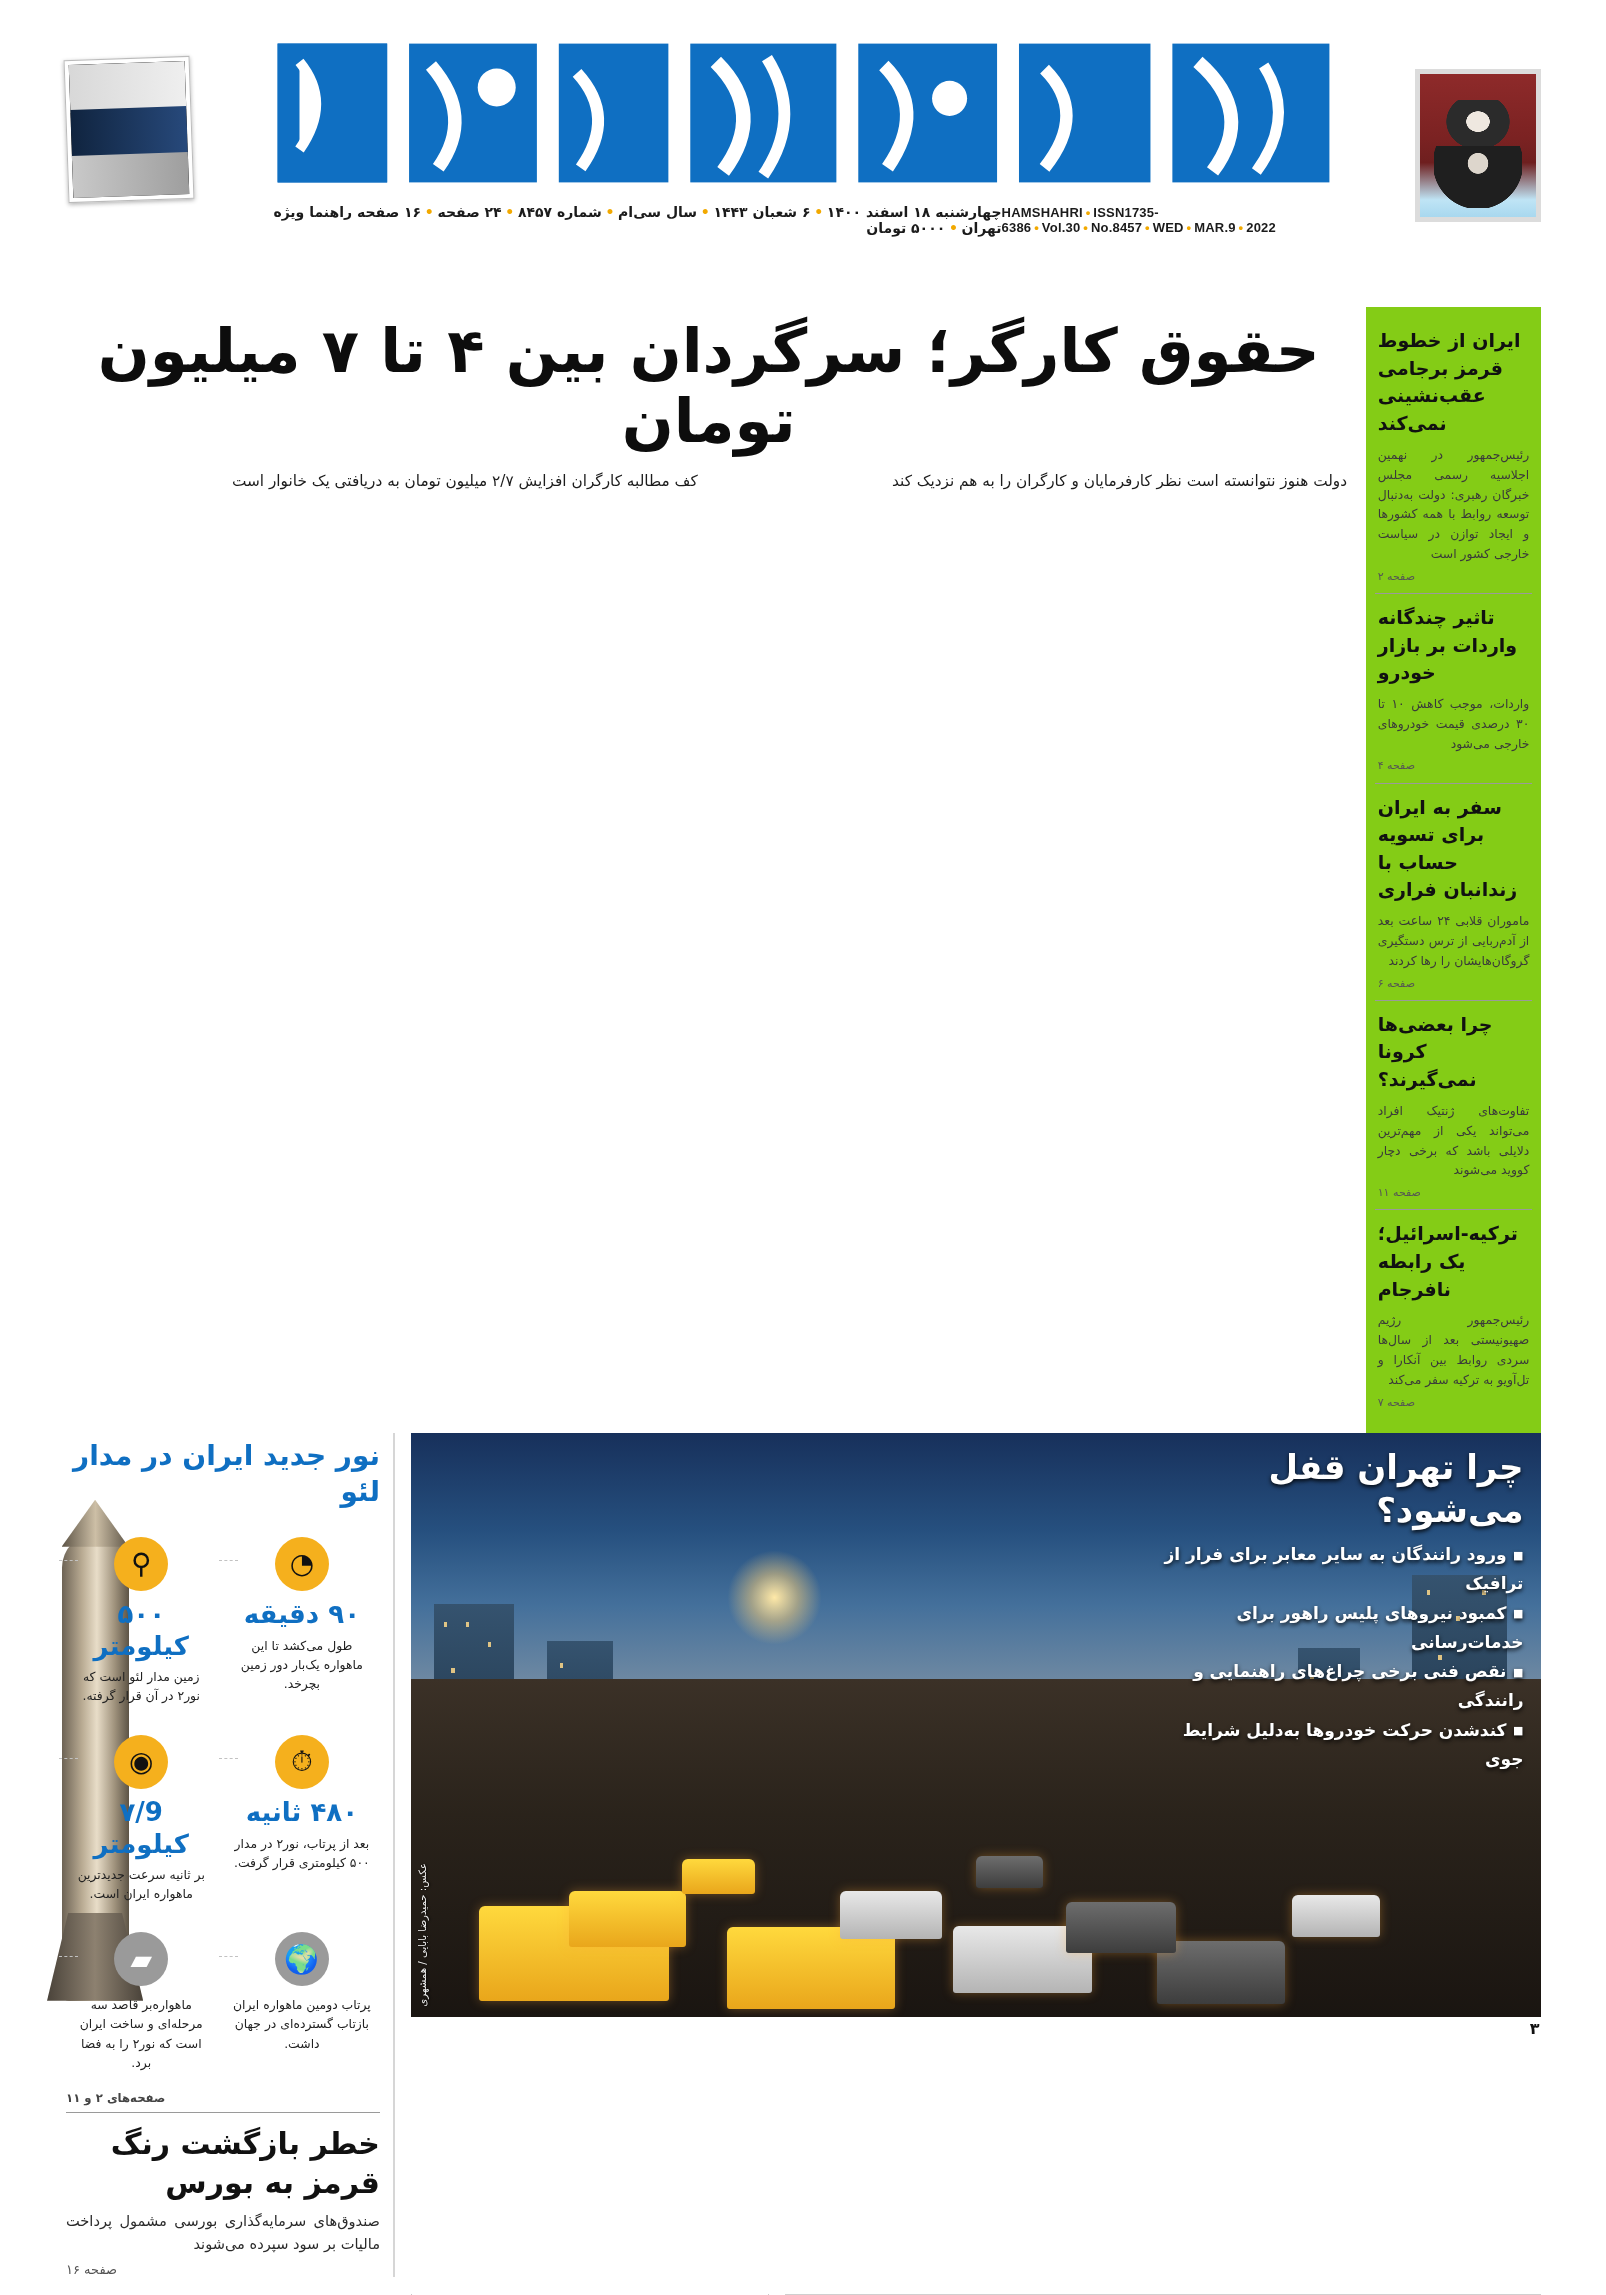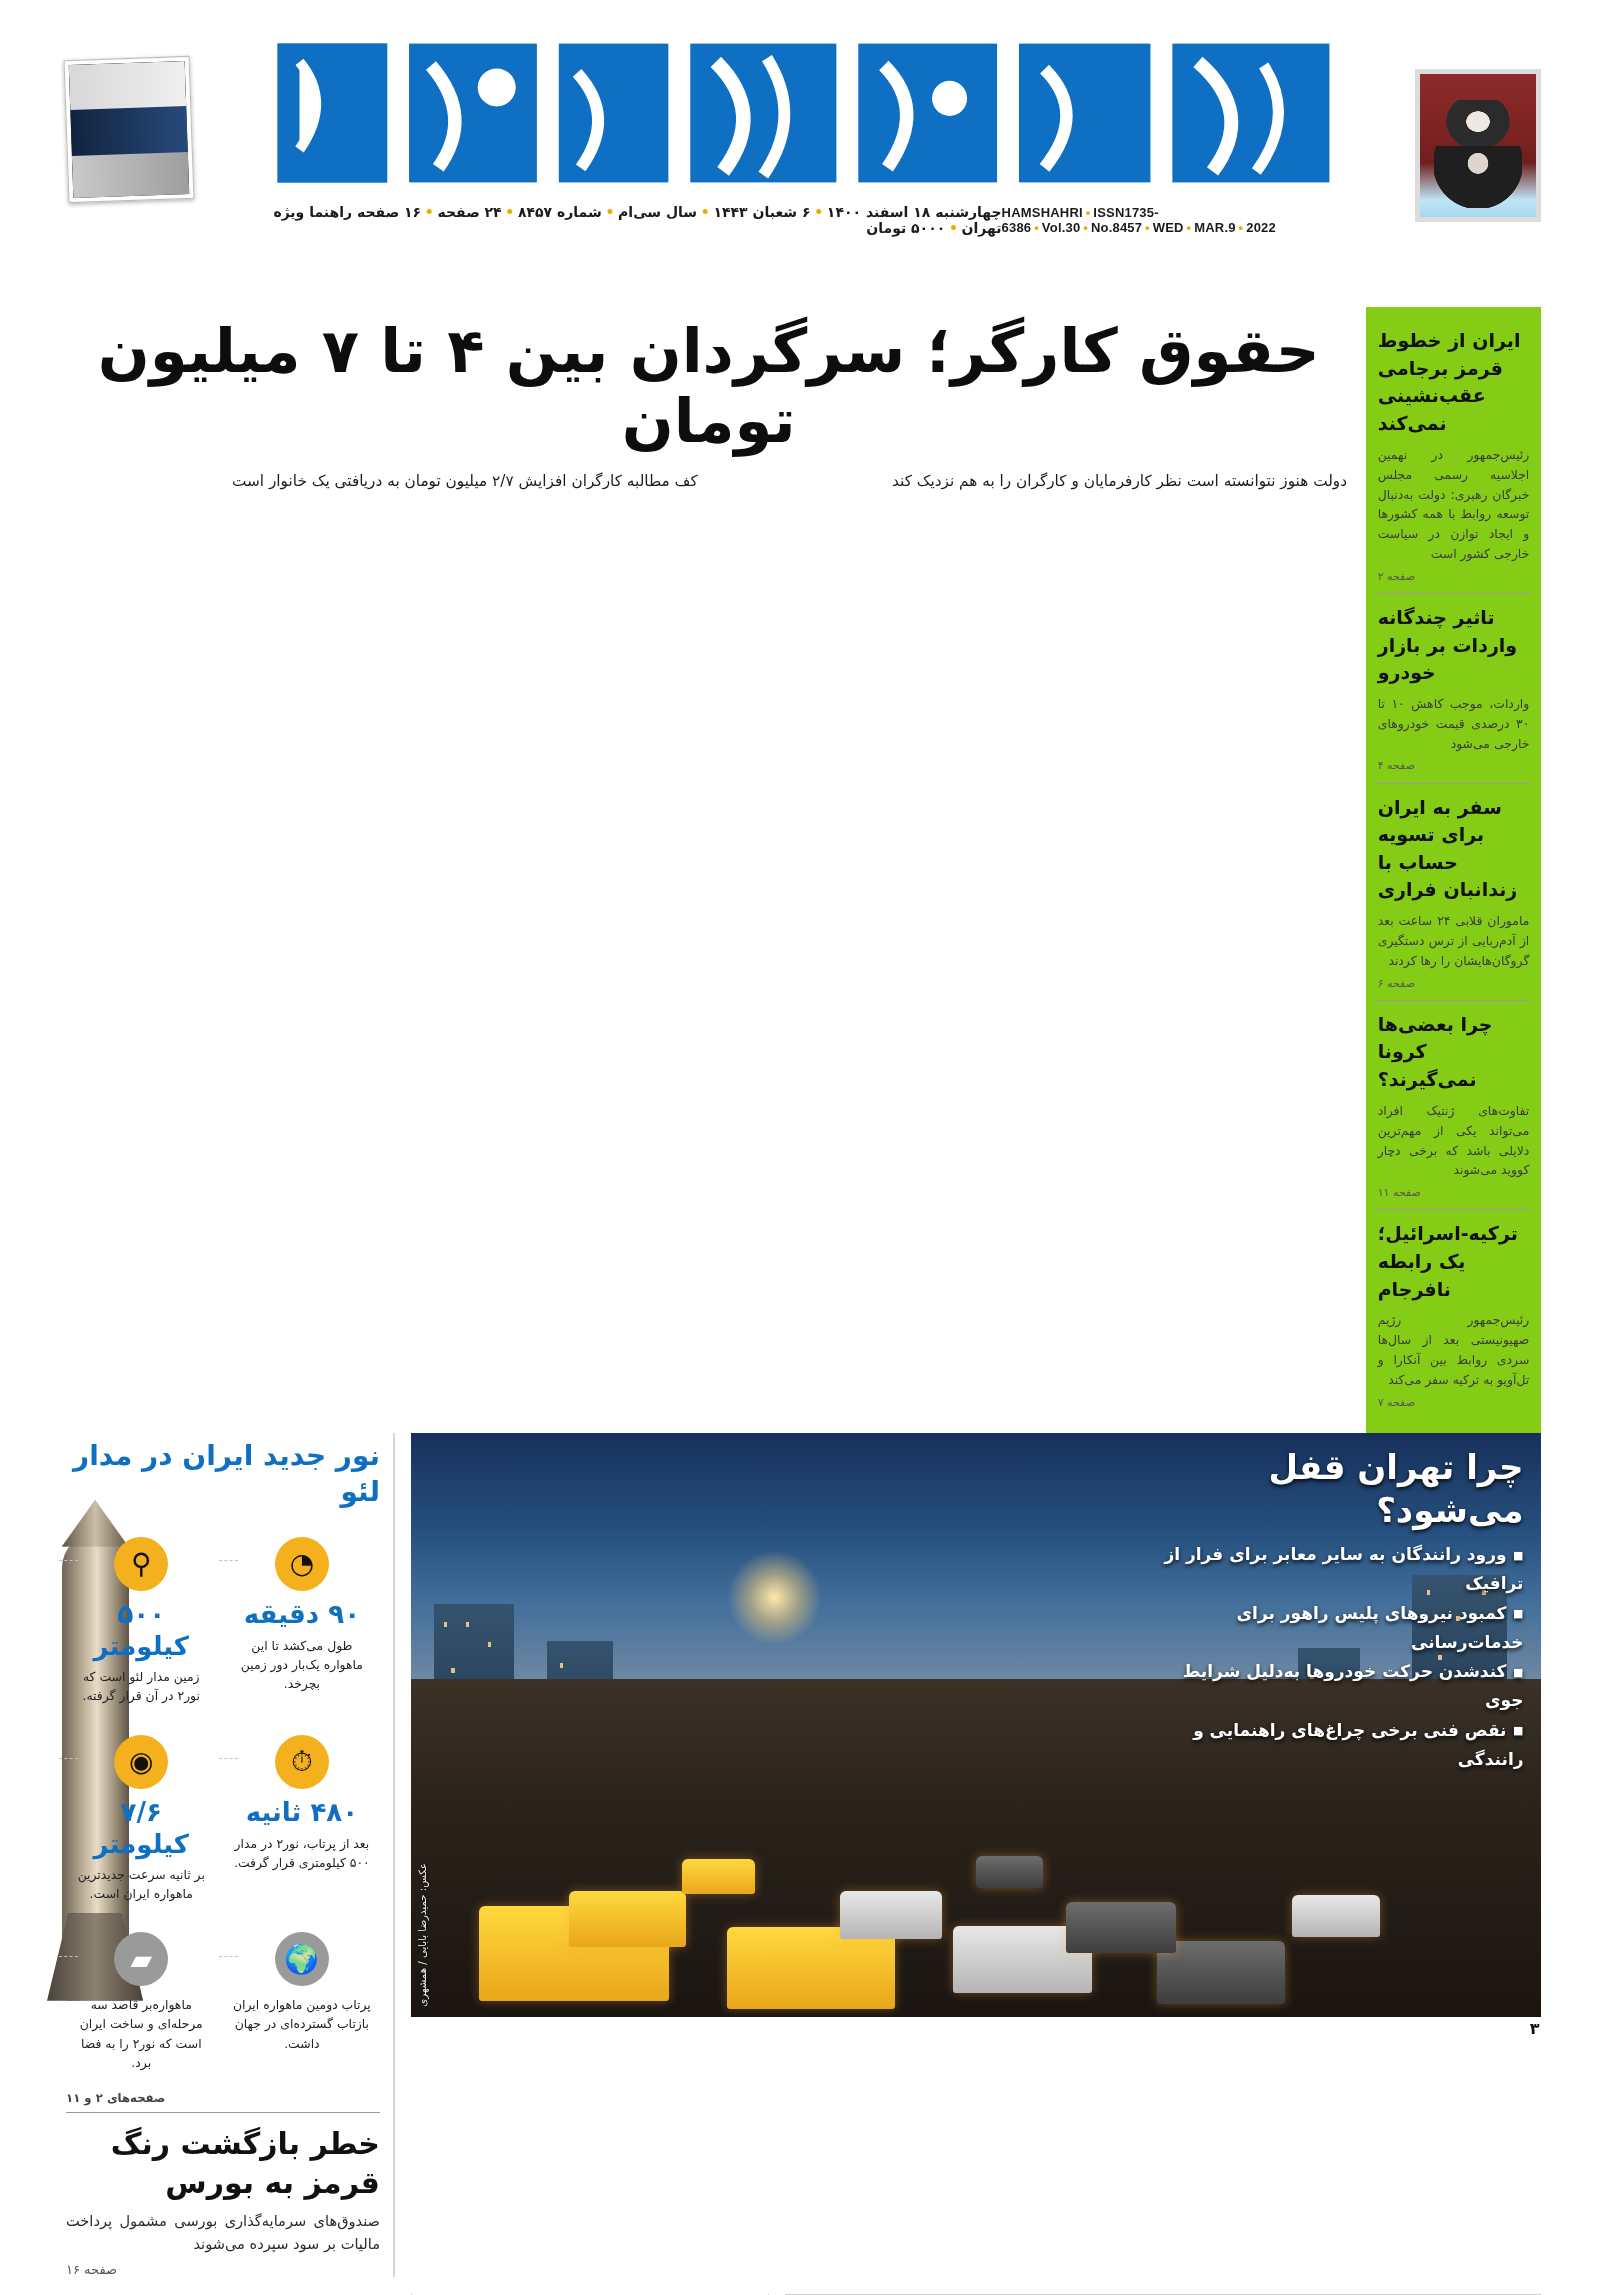--- a/index.html
+++ b/index.html
@@ -278,22 +278,22 @@
           <div class="car dcar" style="left:58%;bottom:24%;width:110px;height:51px;"></div>
           <div class="car wcar" style="left:78%;bottom:30%;width:88px;height:42px;"></div>
           <div class="car taxi" style="left:24%;bottom:46%;width:73px;height:35px;"></div>
           <div class="car dcar" style="left:50%;bottom:48%;width:67px;height:32px;"></div>
         </div>
         <div class="hero-overlay">
           <h2>چرا تهران قفل می‌شود؟</h2>
           <ul>
             <li>ورود رانندگان به سایر معابر برای فرار از ترافیک</li>
             <li>کمبود نیروهای پلیس راهور برای خدمات‌رسانی</li>
+            <li>نقص فنی برخی چراغ‌های راهنمایی و رانندگی</li>
             <li>کندشدن حرکت خودروها به‌دلیل شرایط جوی</li>
-            <li>نقص فنی برخی چراغ‌های راهنمایی و رانندگی</li>
           </ul>
         </div>
         <div class="hero-credit">عکس: حمیدرضا بابایی / همشهری</div>
       </div>
       <div style="position:relative;height:19px;">
         <div class="hero-pagenum" style="position:absolute;right:1.5px;top:1.5px;">۳</div>
       </div>
     </div>
 
     <div class="col-right">
@@ -320,21 +320,21 @@
             <div class="sat-cell">
               <div class="sat-dash"></div>
               <div class="sat-ic">⏱</div>
               <div class="sat-val">۴۸۰ ثانیه</div>
               <div class="sat-desc">بعد از پرتاب، نور۲ در مدار ۵۰۰ کیلومتری قرار گرفت.</div>
             </div>
 
             <div class="sat-cell">
               <div class="sat-dash"></div>
               <div class="sat-ic">◉</div>
-              <div class="sat-val">۷/۶ کیلومتر</div>
+              <div class="sat-val">۷/9 کیلومتر</div>
               <div class="sat-desc">بر ثانیه سرعت جدیدترین ماهواره ایران است.</div>
             </div>
 
             <div class="sat-cell">
               <div class="sat-dash"></div>
               <div class="sat-ic grey">🌍</div>
               <div class="sat-desc">پرتاب دومین ماهواره ایران بازتاب گسترده‌ای در جهان داشت.</div>
             </div>
 
             <div class="sat-cell">

